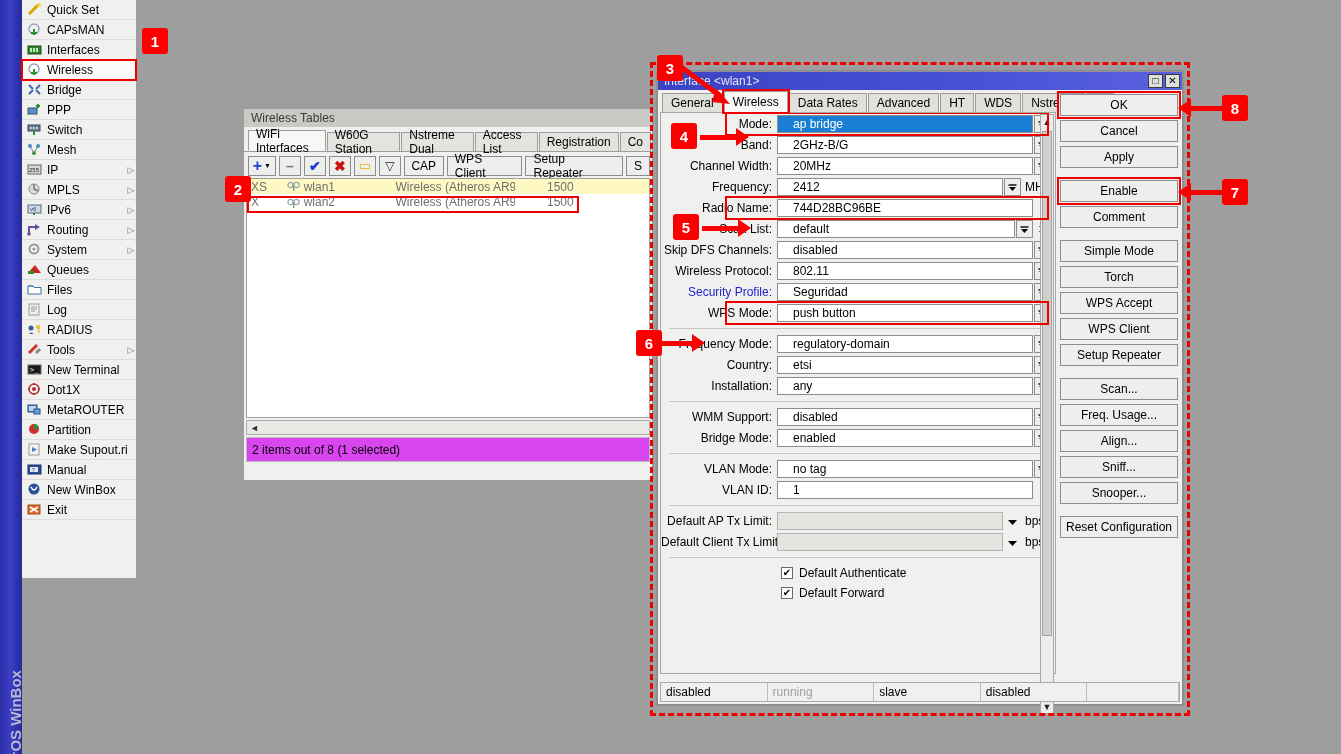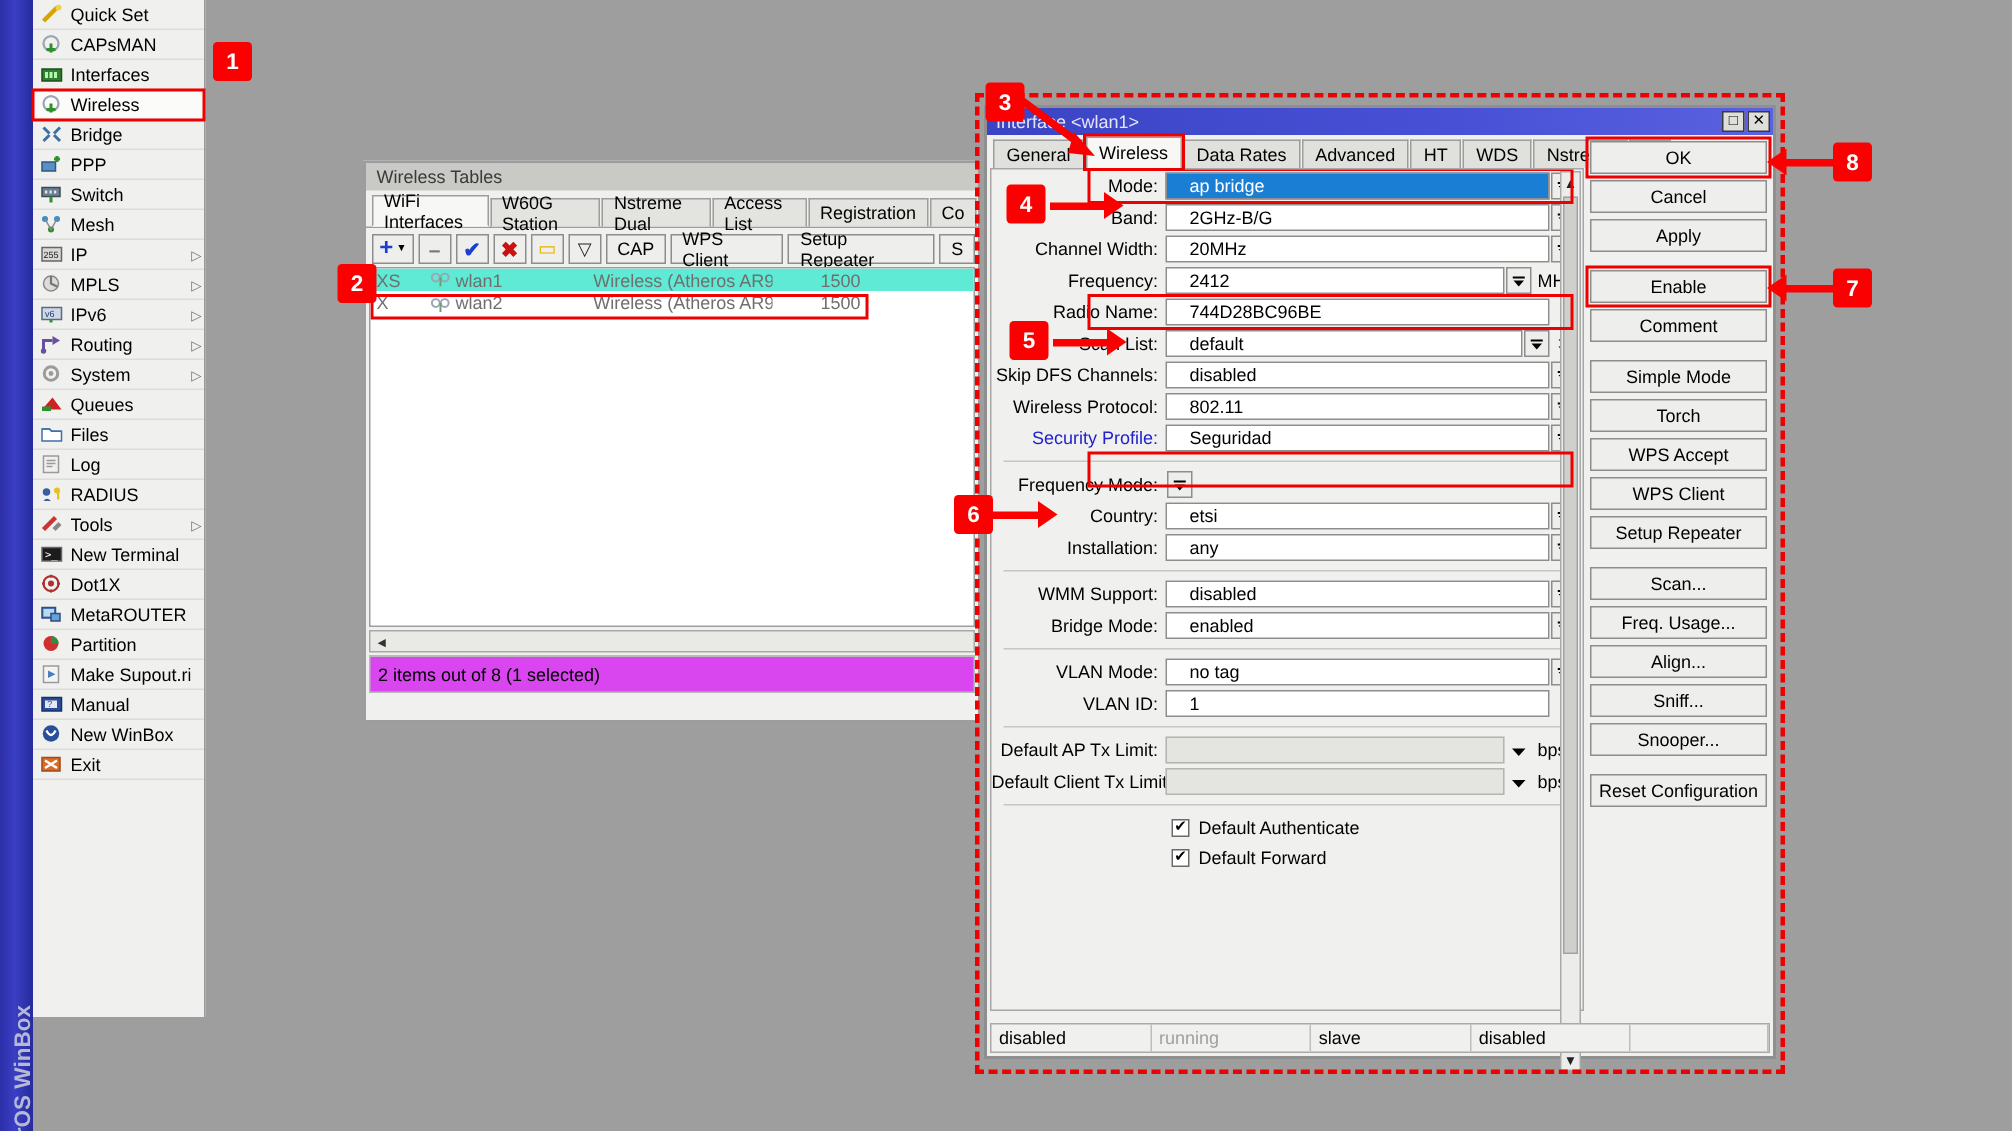--- a/index.html
+++ b/index.html
@@ -21,21 +21,21 @@
   }
   #winbox-rail .vwrap{
     position:absolute; left:-70px; bottom:8px; width:170px; height:22px;
     display:flex; align-items:center; justify-content:center;
     transform: rotate(-90deg);
   }
   #winbox-rail .vwrap span{ color:#b6b9d6; font-size:15px; font-weight:bold; }
 
   
   #menu {
-    position: absolute; left: 22px; top: 0; width: 115px; height: 678px;
+    position: absolute; left: 22px; top: 0; width: 115px; height: 578px;
     background: #f0f0ee;
     border-right: 1px solid #9a9a9a;
   }
   .menu-item {
     position: relative;
     height: 20px;
     display: flex; align-items: center;
     padding-left: 4px;
     border-bottom: 1px solid #dcdcdc;
     font-size: 12px; color: #000;
@@ -92,21 +92,21 @@
   }
   .tb-btn.wide{ padding:0 7px; }
 
   #wt-grid{ background:#ffffff; border:1px solid #9d9d9d; margin:0 2px; height:240px; position:relative; overflow:hidden;}
   #wt-head{ display:flex; height:17px; background:#f0f0ee; border-bottom:1px solid #b5b5b5; }
   #wt-head .hc{
     border-right:1px solid #b5b5b5; display:flex; align-items:center;
     padding-left:4px; font-size:12px; color:#000; position:relative;
   }
   .row{ display:flex; height:15px; align-items:center; font-size:12px; }
-  .row.sel{ background:#5eead4; }
+  .row.sel{ background:#fef9c3; }
   .row .cell{ padding-left:4px; overflow:hidden; white-space:nowrap; color:#6f6f6f; }
   .row .cell.flag{ color:#6f6f6f; }
   .row .cell.num{ text-align:right; padding-right:6px; color:#6f6f6f; }
   #row-highlight{
     position:absolute; left:0; top:17px; width:332px; height:17px;
     border:2px solid #ee0000; pointer-events:none; z-index:5;
   }
   #wt-hscroll{
     margin:2px 2px 0 2px; height:15px; background:#e9e9e6; border:1px solid #a9a9a9;
     display:flex; align-items:center;
@@ -719,23 +719,34 @@
           <div class="frow">
             <div class="flabel blue">Security Profile:</div>
             <div class="finput">Seguridad</div>
             <div class="fdrop">
               <svg width="11" height="11" viewBox="0 0 11 11">
                 <path d="M1.5 3 H9.5" stroke="#000" stroke-width="1.4"></path>
                 <path d="M2 5 L5.5 9 L9 5 Z" fill="#000"></path>
               </svg>
             </div>
           </div>
+          <div class="frow">
+            <div class="flabel">WPS Mode:</div>
+            <div class="finput">push button</div>
+            <div class="fdrop">
+              <svg width="11" height="11" viewBox="0 0 11 11">
+                <path d="M1.5 3 H9.5" stroke="#000" stroke-width="1.4"></path>
+                <path d="M2 5 L5.5 9 L9 5 Z" fill="#000"></path>
+              </svg>
+            </div>
+          </div>
           <div class="sep"></div>
           <div class="frow">
             <div class="flabel">Frequency Mode:</div>
+            <div class="finput">regulatory-domain</div>
             <div class="fdrop">
               <svg width="11" height="11" viewBox="0 0 11 11">
                 <path d="M1.5 3 H9.5" stroke="#000" stroke-width="1.4"></path>
                 <path d="M2 5 L5.5 9 L9 5 Z" fill="#000"></path>
               </svg>
             </div>
           </div>
           <div class="frow">
             <div class="flabel">Country:</div>
             <div class="finput">etsi</div>

